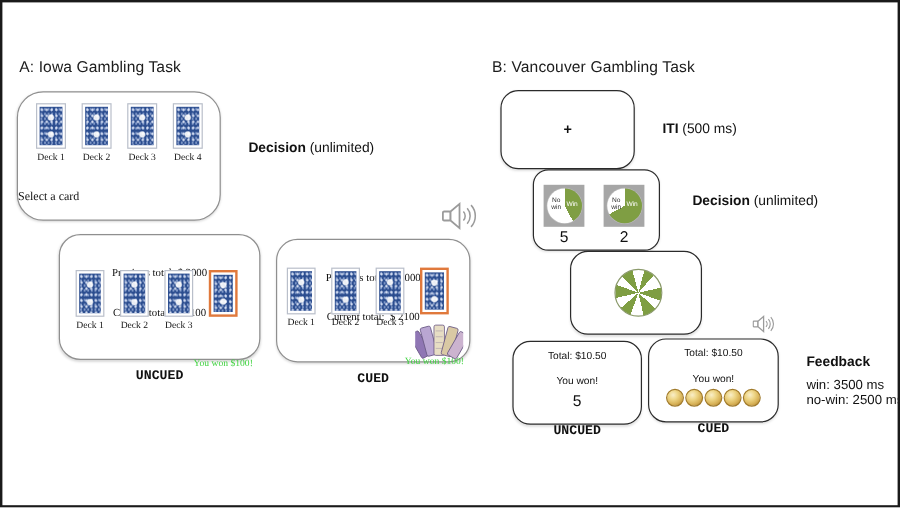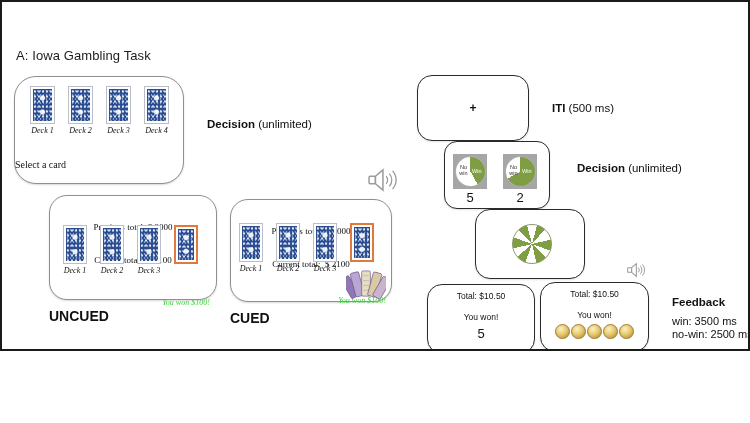--- a/index.html
+++ b/index.html
@@ -1,16 +1,16 @@
 <!DOCTYPE html>
 <html><head>
 <meta charset="utf-8">
 <style>
   html,body{margin:0;padding:0;background:#ffffff;font-family:"Liberation Sans",sans-serif;}
-  .figure{position:relative;width:750px;height:351px;background:#fff;border:2px solid #1a1a1a;box-sizing:border-box;overflow:hidden;}
+  .figure{position:relative;width:750px;height:423px;background:#fff;border:2px solid #1a1a1a;box-sizing:border-box;overflow:hidden;}
 
   .title{position:absolute;font-size:13px;color:#1c1c1c;letter-spacing:.1px;}
   .a-title{left:14px;top:46px;}
   .b-title{left:408px;top:46px;}
 
   .panel{position:absolute;background:#fff;box-sizing:border-box;}
   .igt-panel{border:1.5px solid #8f8f8f;border-radius:20px;box-shadow:0 1px 2px rgba(0,0,0,.15);}
   .vgt-panel{border:1.5px solid #2b2b2b;border-radius:15px;box-shadow:0 1px 2px rgba(0,0,0,.12);}
 
   .a-dec{left:12px;top:74px;width:170px;height:108px;border-radius:22px;}
@@ -26,36 +26,36 @@
   .cardback{position:relative;width:25px;height:38px;background:#fff;border:1px solid #b9bfca;box-sizing:border-box;}
   .fbdeck .cardback{width:24px;height:39px;}
   .cardback.selected{border:2px solid #e0793c;}
   .cardback .pat{position:absolute;inset:2px;background-color:#2b4d8f;
     background-image:
       radial-gradient(circle at 50% 28%, rgba(255,255,255,.9) 2px, rgba(255,255,255,0) 3.2px),
       radial-gradient(circle at 50% 72%, rgba(255,255,255,.9) 2px, rgba(255,255,255,0) 3.2px),
       radial-gradient(rgba(225,233,250,.95) .6px, rgba(225,233,250,0) 1.3px),
       radial-gradient(rgba(150,172,215,.85) .5px, rgba(150,172,215,0) 1.1px);
     background-size:100% 100%,100% 100%,4px 5px,3px 4px;}
-  .deck-label{margin-top:2px;font-family:"Liberation Serif",serif;font-size:8px;color:#111;white-space:nowrap;font-style:italic;}
+  .deck-label{margin-top:2px;font-family:"Liberation Serif",serif;font-size:8px;color:#111;white-space:nowrap;}
   .win-text{color:#3dd23d;margin-top:34px;}
   .select-prompt{position:absolute;left:0;width:100%;top:82px;font-family:"Liberation Serif",serif;font-size:10px;color:#111;}
   .totals{position:absolute;left:0;width:100%;top:4px;text-align:center;font-family:"Liberation Serif",serif;font-size:9px;line-height:11px;color:#111;white-space:pre;}
 
   .phase-label{position:absolute;font-size:11.5px;color:#111;white-space:nowrap;}
   .phase-label .b{font-weight:bold;}
   .a-dec-label{left:205px;top:116px;}
   .fb-heading-a{left:183px;top:181px;}
   .b-iti-label{left:550px;top:100px;}
   .b-dec-label{left:575px;top:160px;}
   .b-ant-label{left:605px;top:237px;}
   .b-fb-title{left:670px;top:294px;font-weight:bold;}
   .b-fb-lines{left:670px;top:313px;font-size:11px;line-height:12.5px;}
 
-  .caption{position:absolute;font-size:14px;font-weight:bold;color:#111;}
+  .caption{position:absolute;font-size:11px;font-weight:bold;color:#111;text-align:center;font-family:Liberation Mono, monospace;}
   .cap-uncued-a{left:47px;width:168px;top:306px;}
   .cap-cued-a{left:228px;width:162px;top:308px;}
   .cap-uncued-b{left:425px;width:108px;top:352px;}
   .cap-cued-b{left:538px;width:109px;top:350px;}
 
   .speaker{position:absolute;}
   .speaker-a{left:366px;top:165px;width:32px;height:26px;}
   .speaker-b{left:625px;top:260px;width:20px;height:16px;}
 
   .money-fan{position:absolute;right:5px;bottom:0px;width:40px;height:33px;}
@@ -210,20 +210,21 @@
   <div class="caption cap-cued-a">CUED</div>
 
   <svg class="speaker speaker-a" viewBox="0 0 30 24">
     <rect x="1" y="8.5" width="6" height="7" rx="1" fill="none" stroke="#9b9b9b" stroke-width="1.4"></rect>
     <path d="M7 8.5 L14 2.5 V21.5 L7 15.5 Z" fill="#fff" stroke="#9b9b9b" stroke-width="1.4"></path>
     <path d="M17 8.5 a5 5 0 0 1 0 7" fill="none" stroke="#9b9b9b" stroke-width="1.2"></path>
     <path d="M20 6 a9 9 0 0 1 0 12" fill="none" stroke="#9b9b9b" stroke-width="1.2"></path>
     <path d="M23 3.5 a12.5 12.5 0 0 1 0 17" fill="none" stroke="#9b9b9b" stroke-width="1.2"></path>
   </svg>
 
+  <div class="title b-title">B: Vancouver Gambling Task</div>
 
   <div class="panel vgt-panel b-iti">
     <div class="fixation">+</div>
   </div>
   <div class="phase-label b-iti-label"><span class="b">ITI</span><span> (500 ms)</span></div>
 
   <div class="panel vgt-panel b-dec">
     <div class="option opt-1">
       <div class="opt-square">
         <div class="pie" style="background: conic-gradient(rgb(127, 158, 67) 0deg, rgb(127, 158, 67) 42%, rgb(255, 255, 255) 42%, rgb(255, 255, 255) 100%);">

